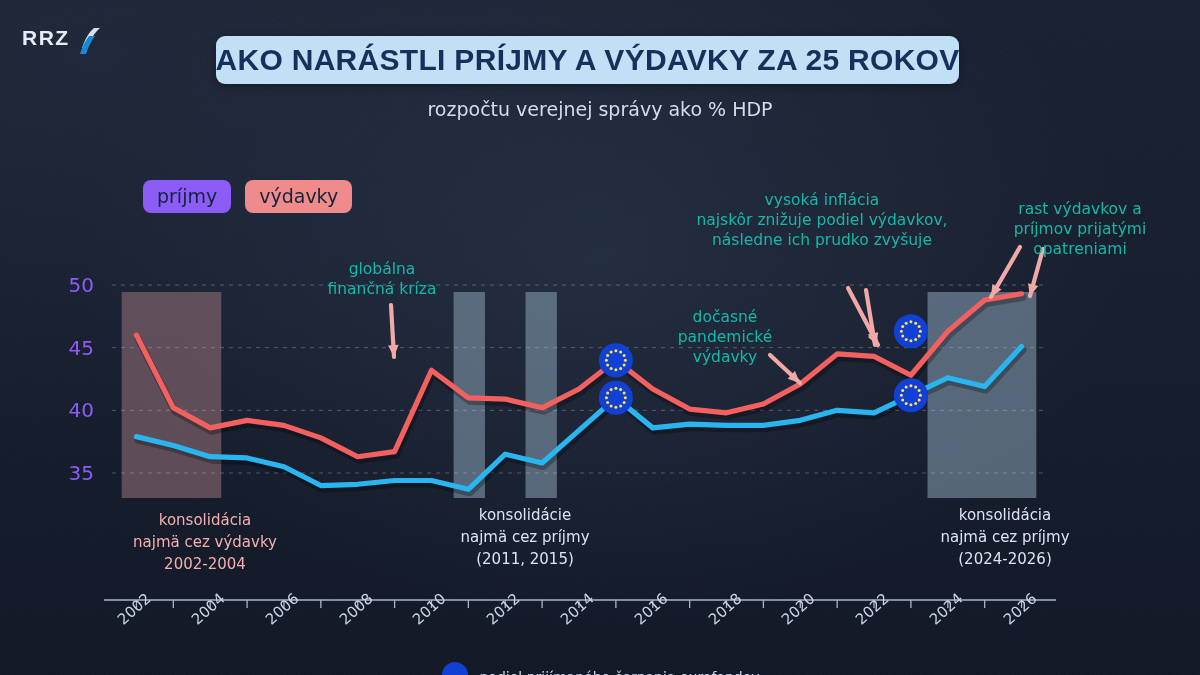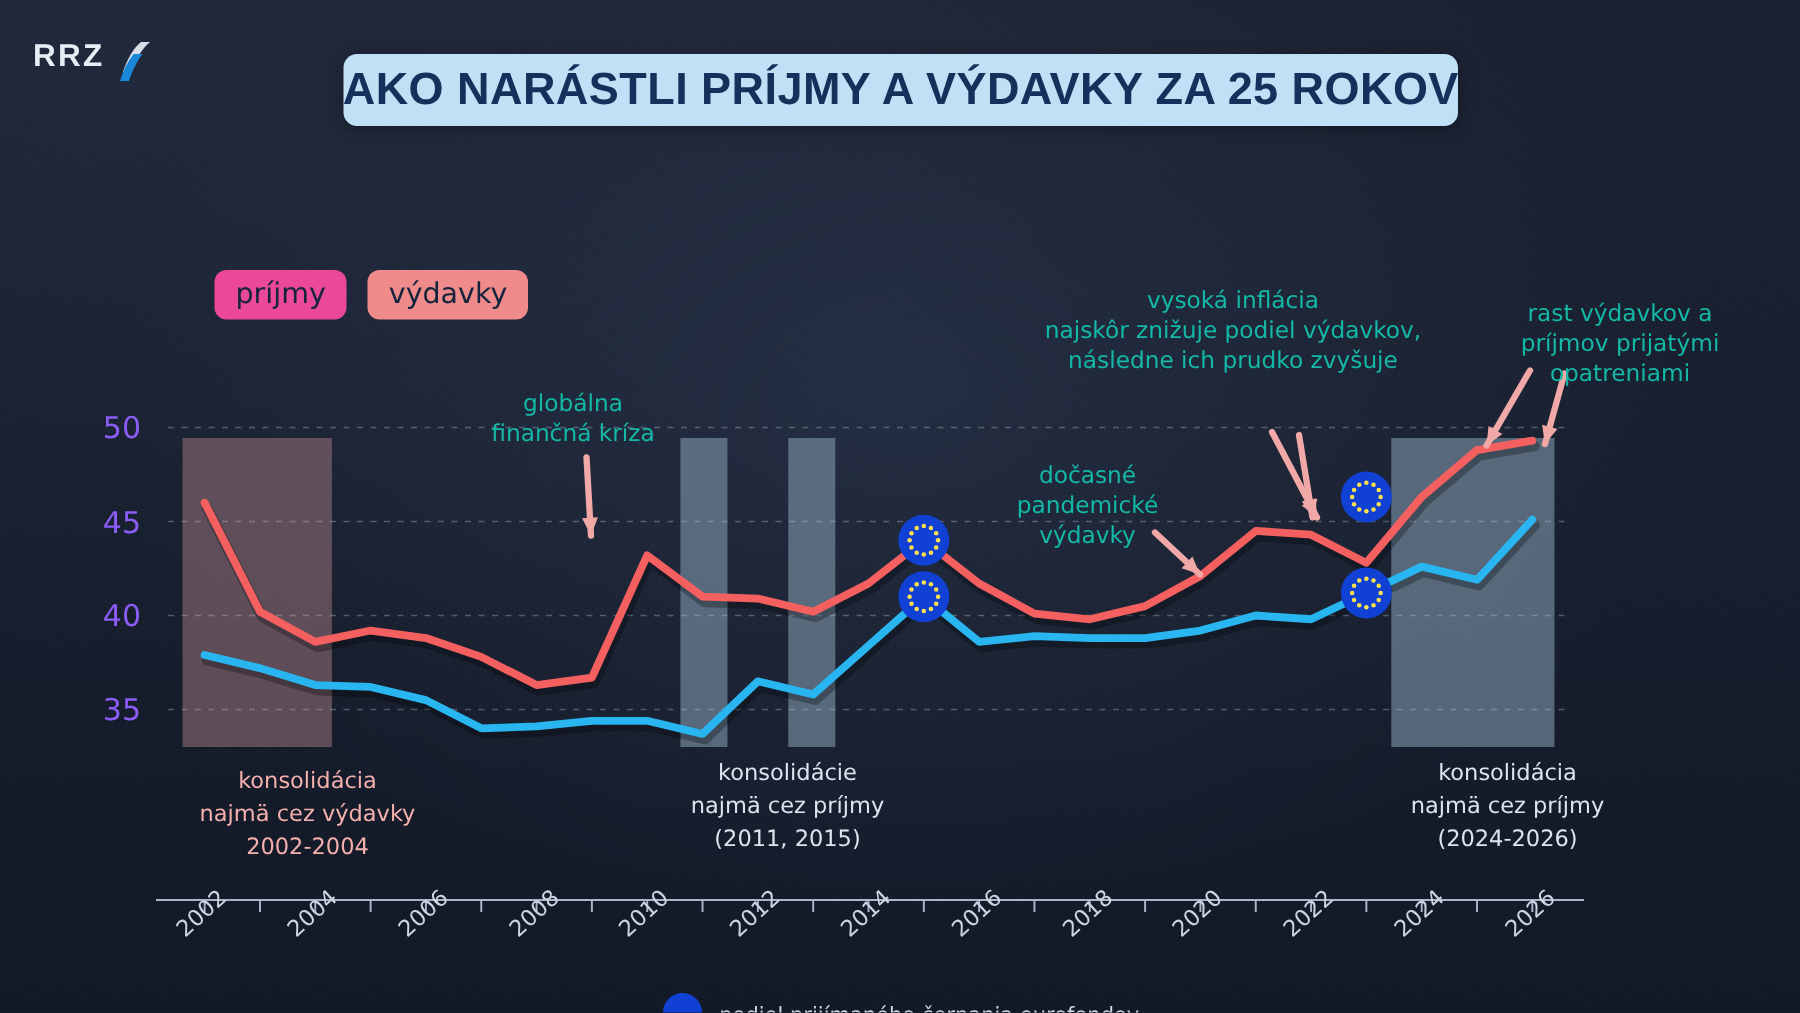--- a/index.html
+++ b/index.html
@@ -27,42 +27,42 @@
   }
 
   
   .logo{position:absolute;left:22px;top:14px;display:flex;align-items:flex-start;gap:4px;margin-top:12px;}
   .logo-text{color:#e8edf5;font-family:"Liberation Sans",sans-serif;font-weight:bold;
              font-size:21px;letter-spacing:1.5px;}
   .logo-mark{position:relative;width:28px;height:30px;}
 
   
   .title-pill{
-    position:absolute;left:229px;top:36px;width:743px;height:48px;
+    position:absolute;left:216px;top:36px;width:743px;height:48px;
     background:#bfe0f5;border-radius:9px;
     display:flex;align-items:center;justify-content:center;
     box-shadow:0 2px 10px rgba(0,0,0,.35);
   }
   .title-pill span{
     color:#16305c;font-family:"Liberation Sans",sans-serif;font-weight:bold;
     font-size:30px;letter-spacing:.3px;white-space:nowrap;
   }
   .subtitle{
     position:absolute;left:0;right:0;top:95px;text-align:center;
     color:#d4dcea;font-size:19px;line-height:28px;
     font-family:"DejaVu Sans",sans-serif;
   }
 
   
   .legend{position:absolute;left:143px;top:180px;display:flex;gap:14px;}
   .legend-chip{
     border-radius:8px;padding:5px 14px 6px;font-size:19px;color:#14243c;
     font-family:"DejaVu Sans",sans-serif;
   }
-  .chip-prijmy{background:#ec4899;}
+  .chip-prijmy{background:#8b5cf6;}
   .chip-vydavky{background:#ef8b8b;}
 
   
   .plot{position:absolute;left:0;top:0;width:1200px;height:675px;}
   .ytick{
     position:absolute;right:0;transform:translateY(-50%);
     color:#8b5cf6;font-size:20px;font-family:"DejaVu Sans",sans-serif;
   }
   .ytick-wrap{position:absolute;left:46px;width:48px;}
   .xtick{
@@ -103,20 +103,21 @@
       <path d="M20 2 L26 2 C21 6 16 14 13 22 L8 22 C11 13 15 6 20 2 Z" fill="#d8dee8"></path>
       <path d="M15 10 L21 10 C17 15 14 22 12 28 L6 28 C8 21 11 15 15 10 Z" fill="#1a87d8"></path>
     </svg>
   </span>
 </div>
 
 <div class="title-pill">
   <span>AKO NARÁSTLI PRÍJMY A VÝDAVKY ZA 25 ROKOV</span>
 </div>
 <div class="subtitle">
+  <div>rozpočtu verejnej správy ako % HDP</div>
 </div>
 
 <div class="legend">
   <div class="legend-chip chip-prijmy">príjmy</div>
   <div class="legend-chip chip-vydavky">výdavky</div>
 </div>
 
 <div class="plot">
   <svg id="chart-svg" width="1200" height="675">
       <rect x="121.68799999999665" y="292" width="99.57600000000166" height="206" fill="#8a6a72" fill-opacity="0.62"></rect>

